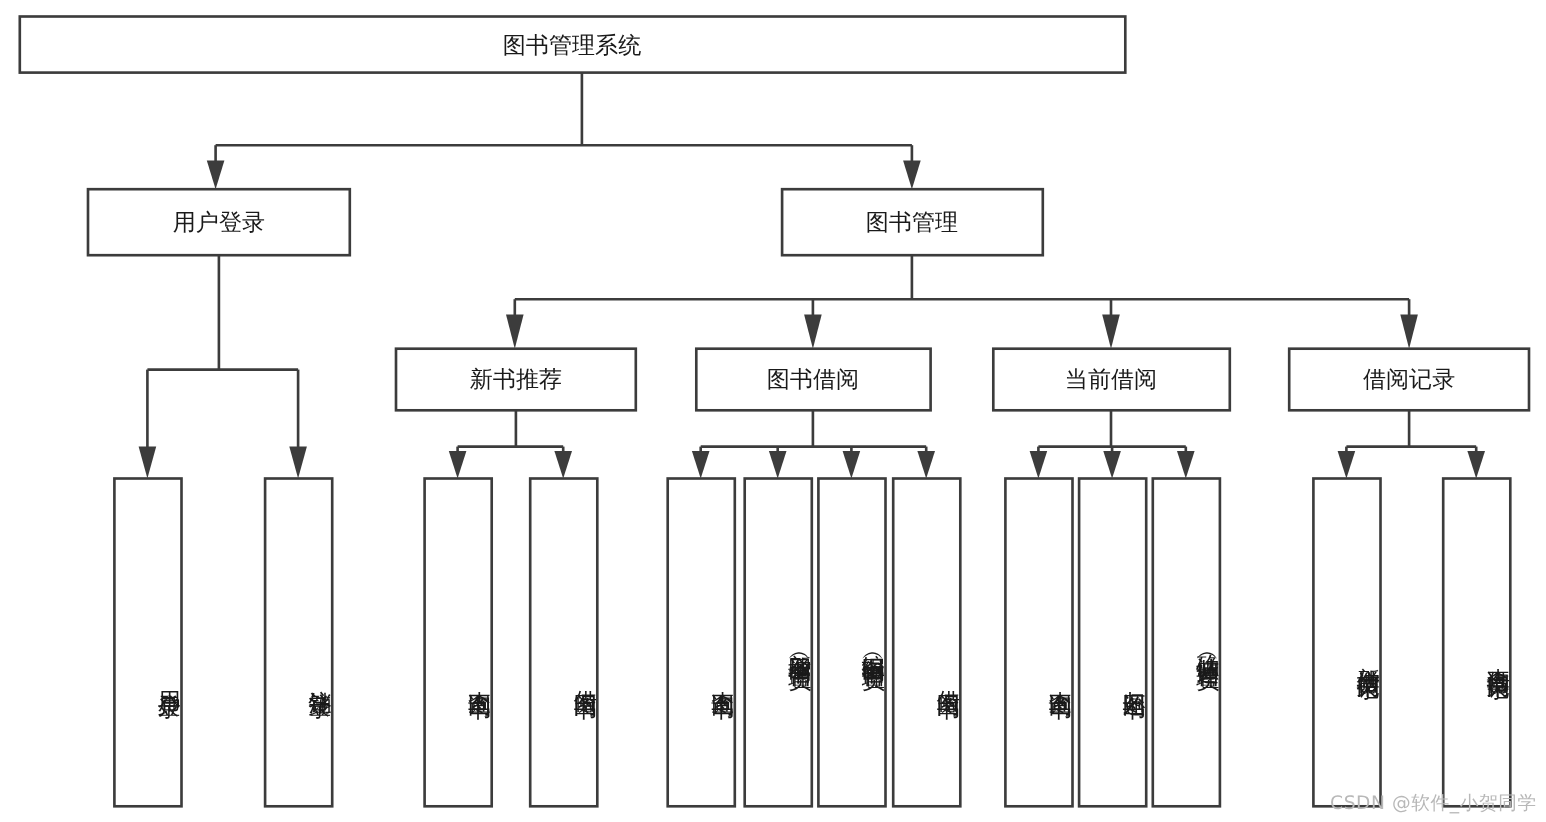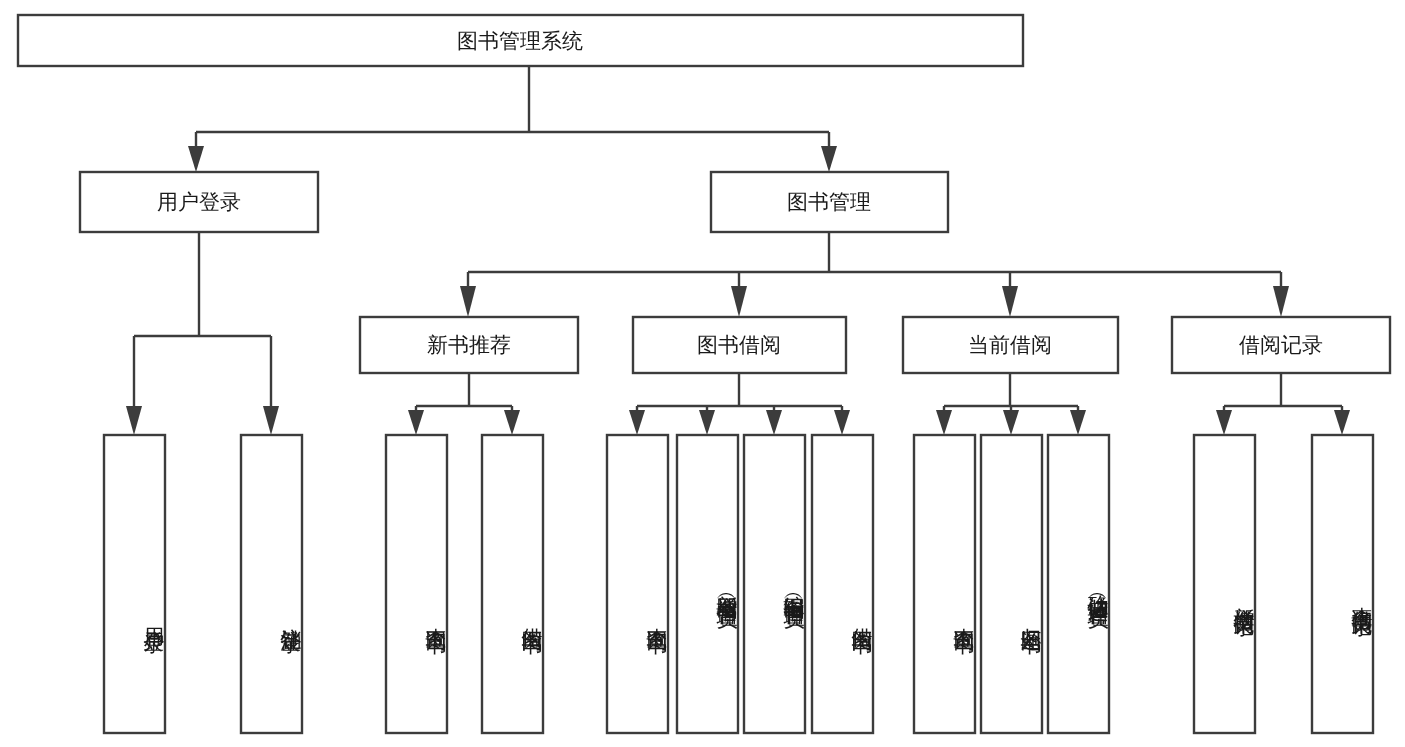--- a/index.html
+++ b/index.html
@@ -194,14 +194,15 @@
   <div class="vlabel" style="left:744px; top:443px; width:61px; height:288px;">编辑图书（管理员）</div>
   <div class="vlabel" style="left:812px; top:500px; width:61px; height:230px;">借阅图书</div>
 
   <div class="vlabel" style="left:914px; top:500px; width:61px; height:230px;">查询图书</div>
   <div class="vlabel" style="left:981px; top:500px; width:61px; height:230px;">归还图书</div>
   <div class="vlabel" style="left:1048px; top:443px; width:61px; height:288px;">确认归还（管理员）</div>
 
   <div class="vlabel" style="left:1194px; top:462px; width:61px; height:268px;">新增借阅记录</div>
   <div class="vlabel" style="left:1312px; top:462px; width:61px; height:268px;">查询借阅记录</div>
 
+  <div class="watermark">CSDN @软件_小贺同学</div>
 
 </div>
 
 </body></html>

